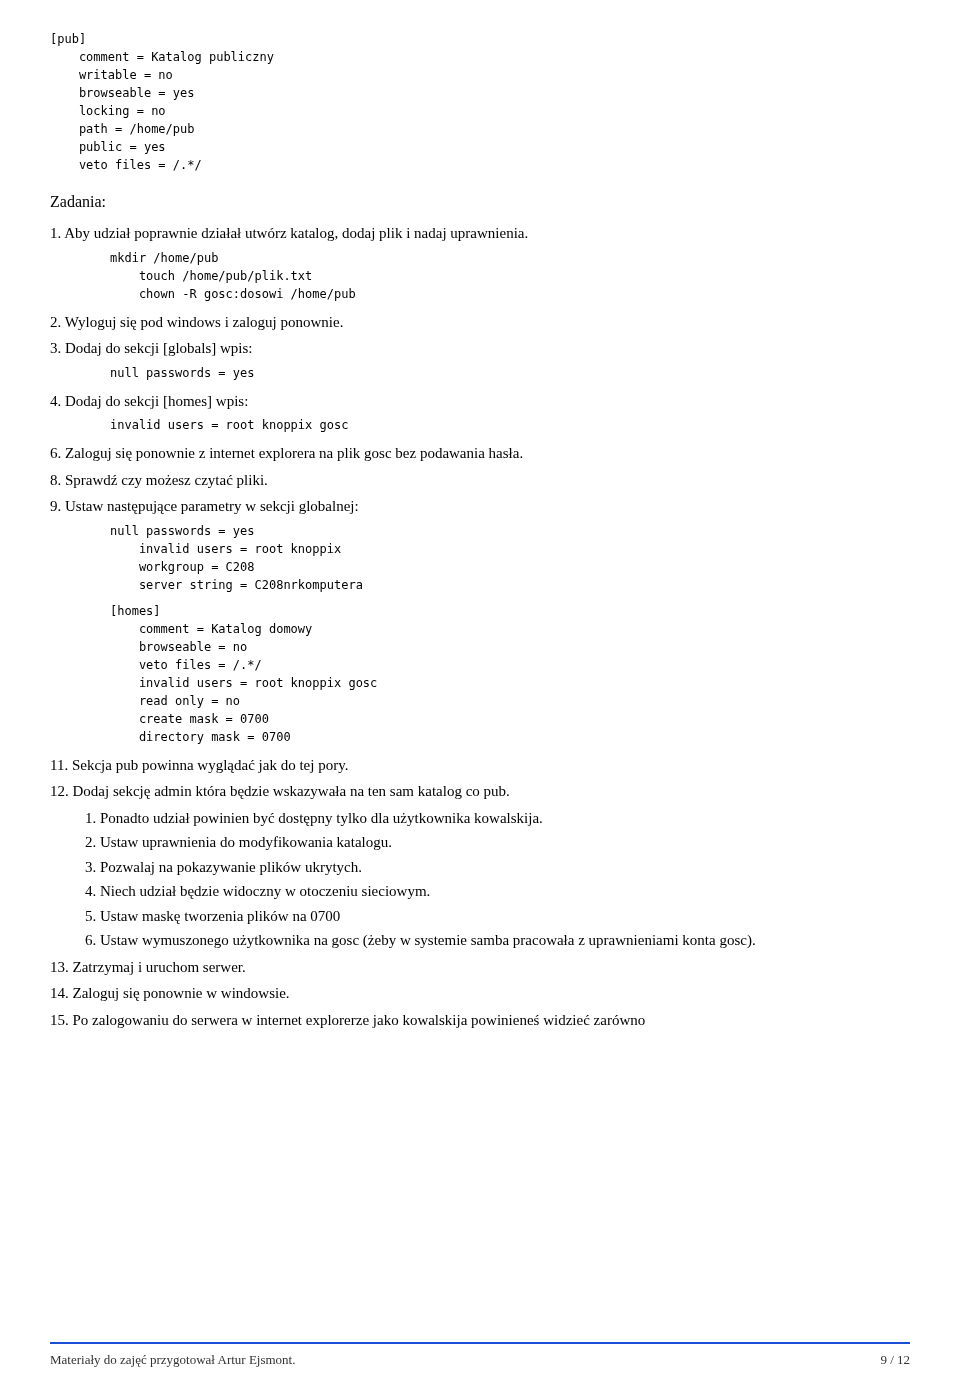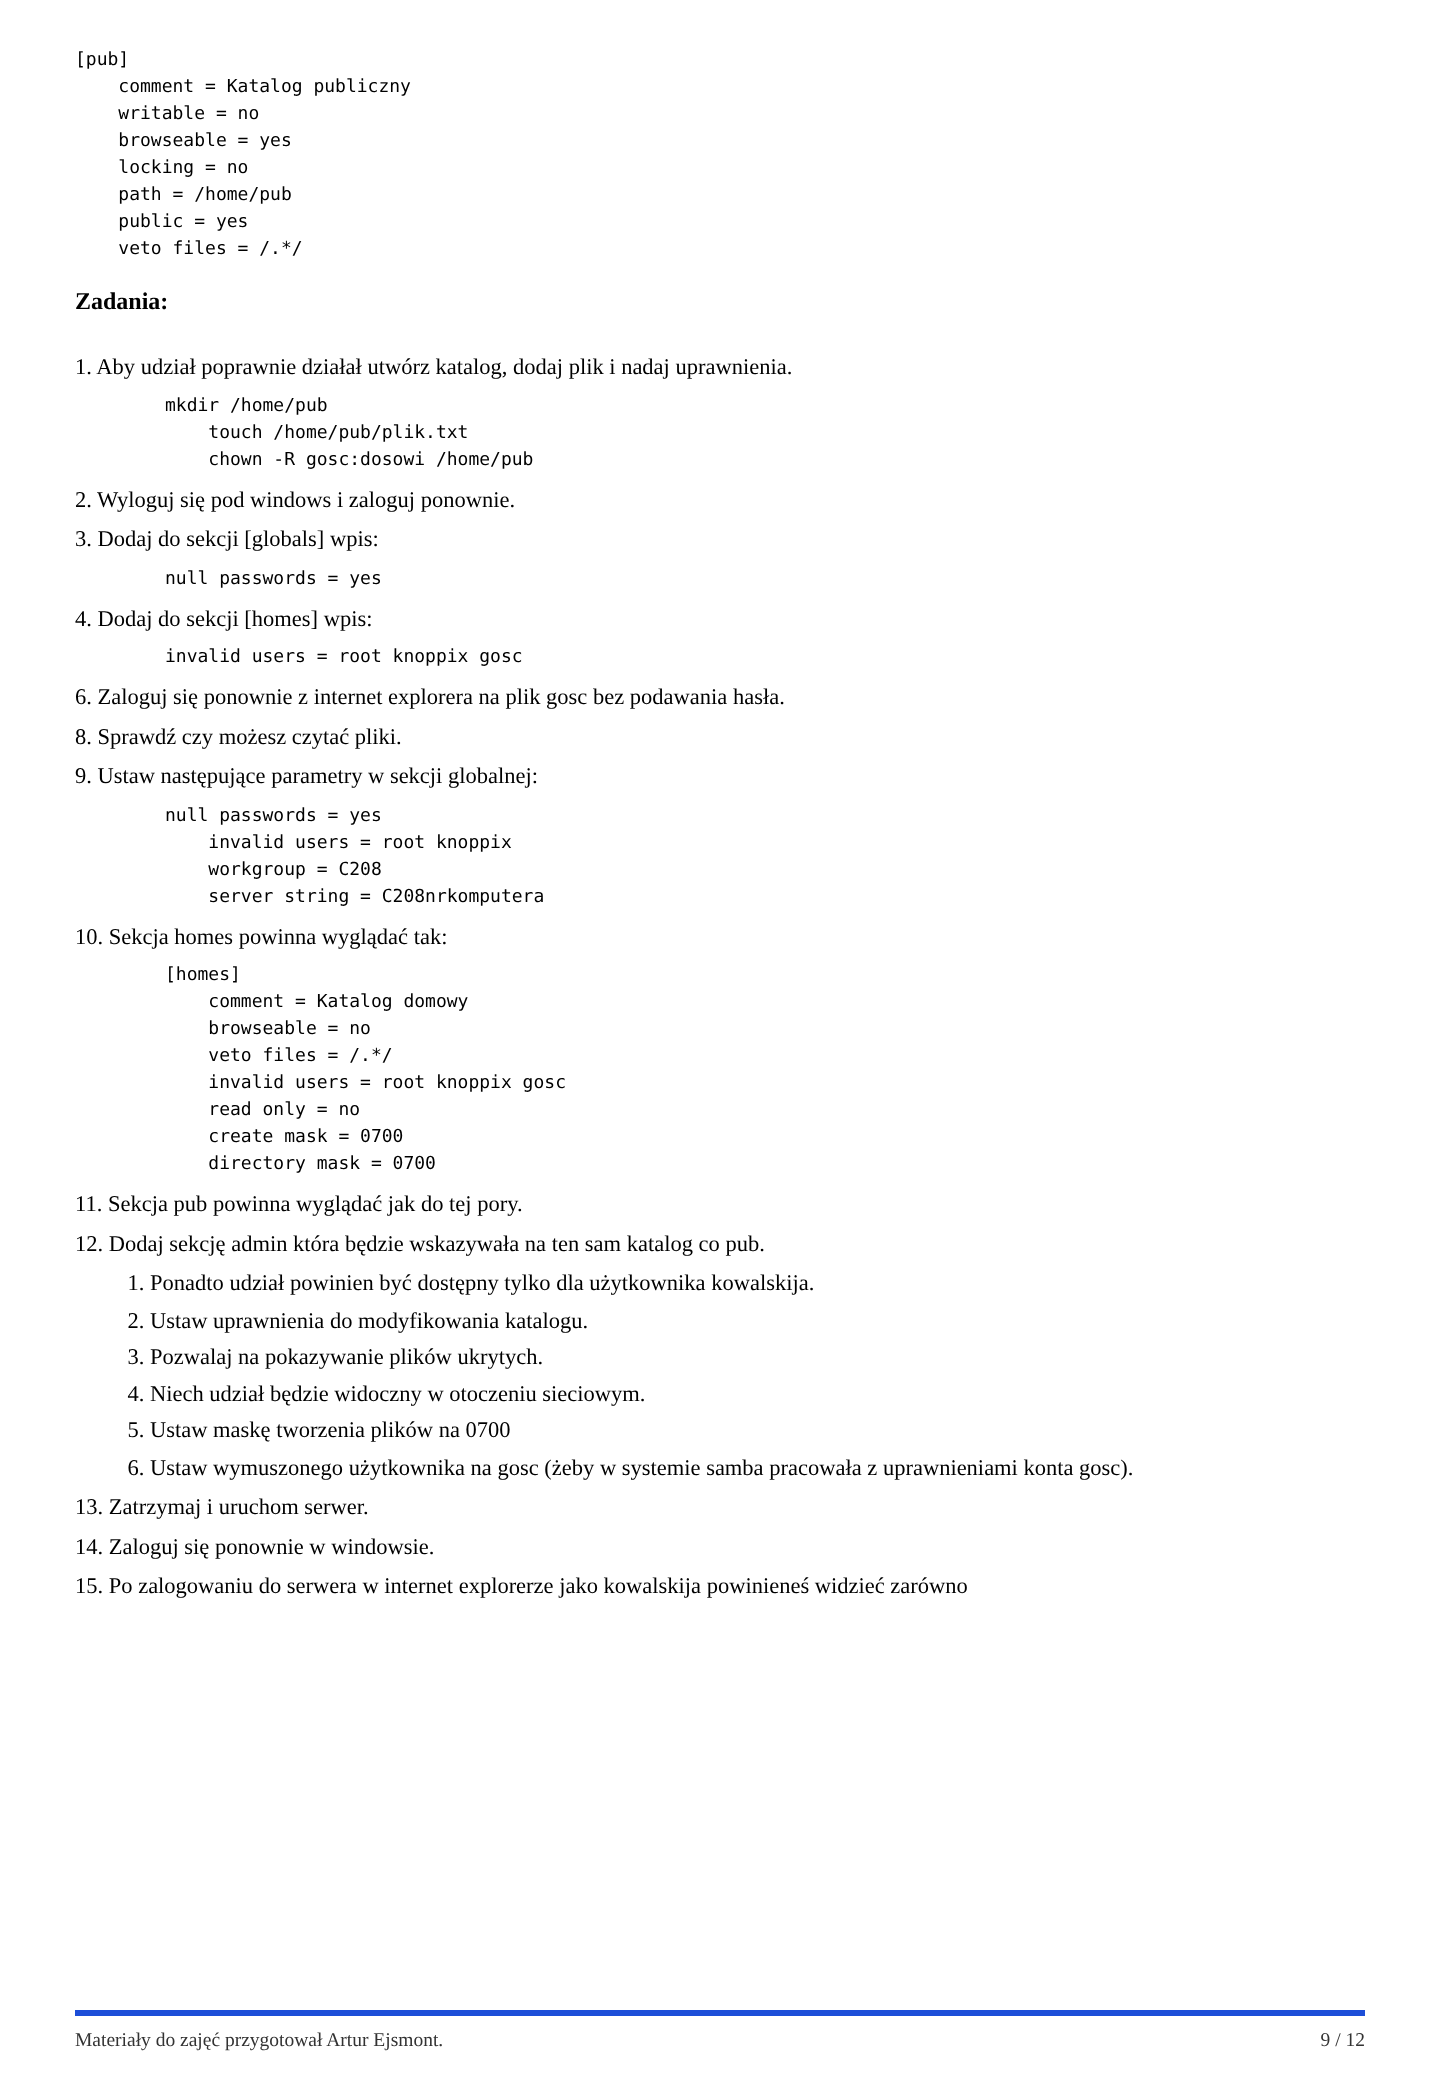--- a/index.html
+++ b/index.html
@@ -22,23 +22,23 @@
 
     .code-block {
       font-family: 'Courier New', Courier, monospace;
       font-size: 12px;
       line-height: 1.5;
       margin-bottom: 8px;
     }
 
     .tasks-title {
       font-size: 16px;
-      font-weight: bold;
+      font-weight: normal;
       margin-top: 16px;
-      margin-bottom: 20px;
+      margin-bottom: 8px;
     }
 
     p {
       margin-bottom: 4px;
     }
 
     ol {
       margin-left: 30px;
       margin-bottom: 4px;
     }
@@ -49,21 +49,21 @@
 
     .footer {
       position: absolute;
       bottom: 20px;
       left: 50px;
       right: 50px;
       display: flex;
       justify-content: space-between;
       font-size: 13px;
       color: #333;
-      border-top: 4px solid #1d4ed8;
+      border-top: 2px solid #1d4ed8;
       padding-top: 6px;
     }
 
     .indent1 {
       margin-left: 60px;
     }
 
     .top-code {
       margin-bottom: 16px;
     }
@@ -142,24 +142,20 @@
     <span>9. </span>
     <span>Ustaw następujące parametry w sekcji globalnej:</span>
   </p>
   <div class="code-block indent1">
     <pre>null passwords = yes
     invalid users = root knoppix
     workgroup = C208
     server string = C208nrkomputera</pre>
   </div>
 
-  <p>
-    <span>10. </span>
-    <span>Sekcja homes powinna wyglądać tak:</span>
-  </p>
   <div class="code-block indent1">
     <pre>[homes]
     comment = Katalog domowy
     browseable = no
     veto files = /.*/
     invalid users = root knoppix gosc
     read only = no
     create mask = 0700
     directory mask = 0700</pre>
   </div>

